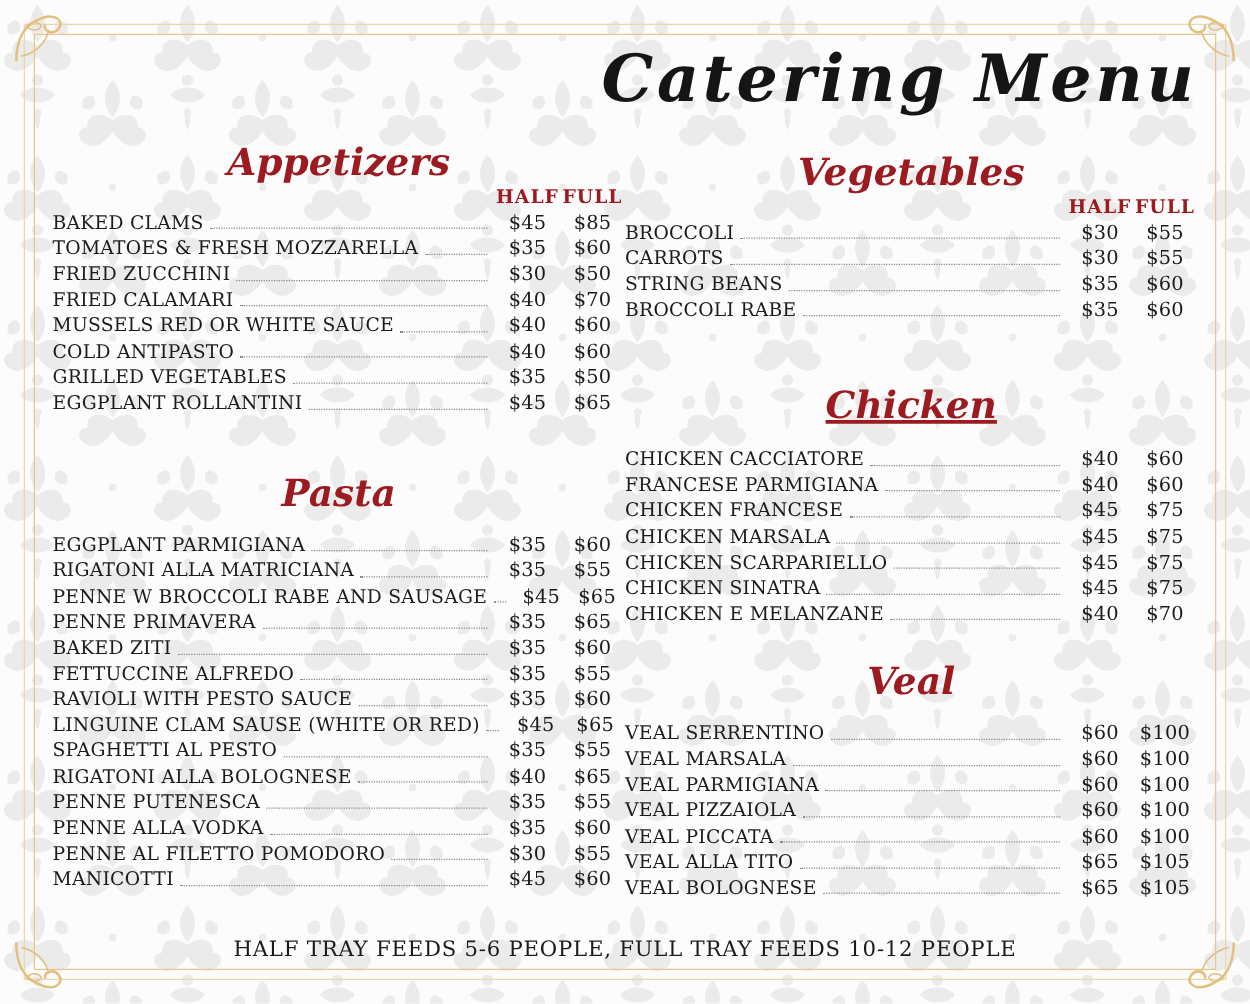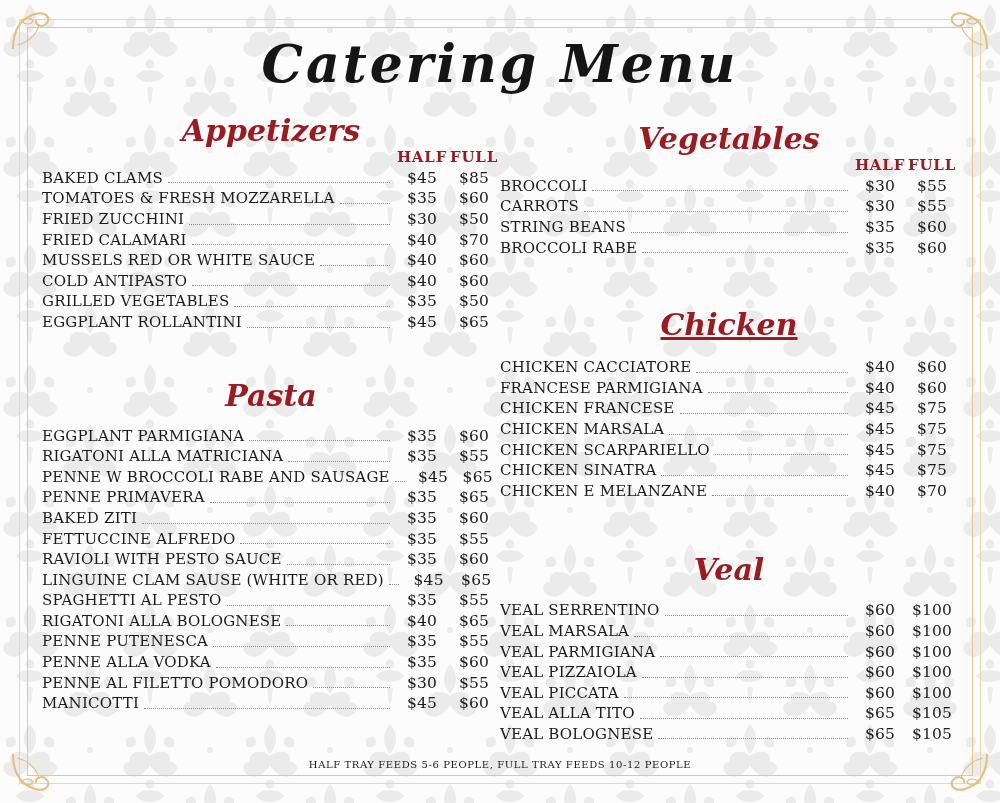--- a/index.html
+++ b/index.html
@@ -11,21 +11,21 @@
   .bg-svg{position:absolute;inset:0;z-index:0;}
   .frame-outer{position:absolute;inset:19px;border:1px solid #eed7a6;z-index:1;pointer-events:none;}
   .frame-inner{position:absolute;inset:27px;border:1.5px solid #e7c78c;z-index:1;pointer-events:none;}
   .corner{position:absolute;width:46px;height:46px;z-index:2;}
   .corner.tl{top:7px;left:7px;}
   .corner.tr{top:7px;right:7px;transform:scaleX(-1);}
   .corner.bl{bottom:7px;left:7px;transform:scaleY(-1);}
   .corner.br{bottom:7px;right:7px;transform:scale(-1,-1);}
   .content{position:absolute;inset:0;z-index:3;padding:30px 42px 0;}
   .title{
-    text-align:center;font-size:52px;font-style:italic;font-weight:bold;
+    text-align:right;font-size:52px;font-style:italic;font-weight:bold;
     letter-spacing:3px;margin:4px 0 14px;line-height:1.15;color:#151515;
   }
   .columns{display:flex;}
   .col{flex:1;min-width:0;}
   .section-heading{
     text-align:center;font-size:30px;font-style:italic;font-weight:bold;
     color:#9c1b20;line-height:1.1;margin:0;
   }
   .price-headers{
     display:flex;justify-content:flex-end;color:#9c1b20;font-weight:bold;
@@ -36,25 +36,25 @@
   .row{display:flex;align-items:flex-end;font-size:15px;line-height:20.6px;letter-spacing:.2px;}
   .row .nm{white-space:nowrap;}
   .leader{flex:1;border-bottom:1px dotted #8c8c8c;margin:0 6px 5px 5px;min-width:10px;}
   .price{width:52px;text-align:center;font-size:15.5px;white-space:nowrap;}
   .sec-appetizers{margin-top:6px;}
   .sec-pasta{margin-top:46px;}
   .sec-pasta .section-heading{margin-bottom:14px;}
   .sec-vegetables{margin-top:14px;}
   .sec-chicken{margin-top:50px;}
   .sec-chicken .section-heading{margin-bottom:16px;text-decoration:underline;}
-  .sec-veal{margin-top:52px;}
+  .sec-veal{margin-top:28px;}
   .sec-veal .section-heading{margin-bottom:14px;}
   .footer{
     position:absolute;left:0;right:0;bottom:33px;text-align:center;z-index:3;
-    font-size:10px;letter-spacing:.6px;color:#1b1b1b;
+    font-size:17px;letter-spacing:.6px;color:#1b1b1b;
   }
 </style>
 </head>
 <body>
 
 <svg class="bg-svg" width="1000" height="803" xmlns="http://www.w3.org/2000/svg">
   <defs>
     <g id="dmotif" fill="#e9e9e9">
       <path d="M30 4 C38 13 38 24 30 34 C22 24 22 13 30 4 Z"></path>
       <path d="M30 36 C40 28 52 32 50 42 C58 42 60 52 50 56 C42 59 34 52 30 45 C26 52 18 59 10 56 C0 52 2 42 10 42 C8 32 20 28 30 36 Z"></path>

